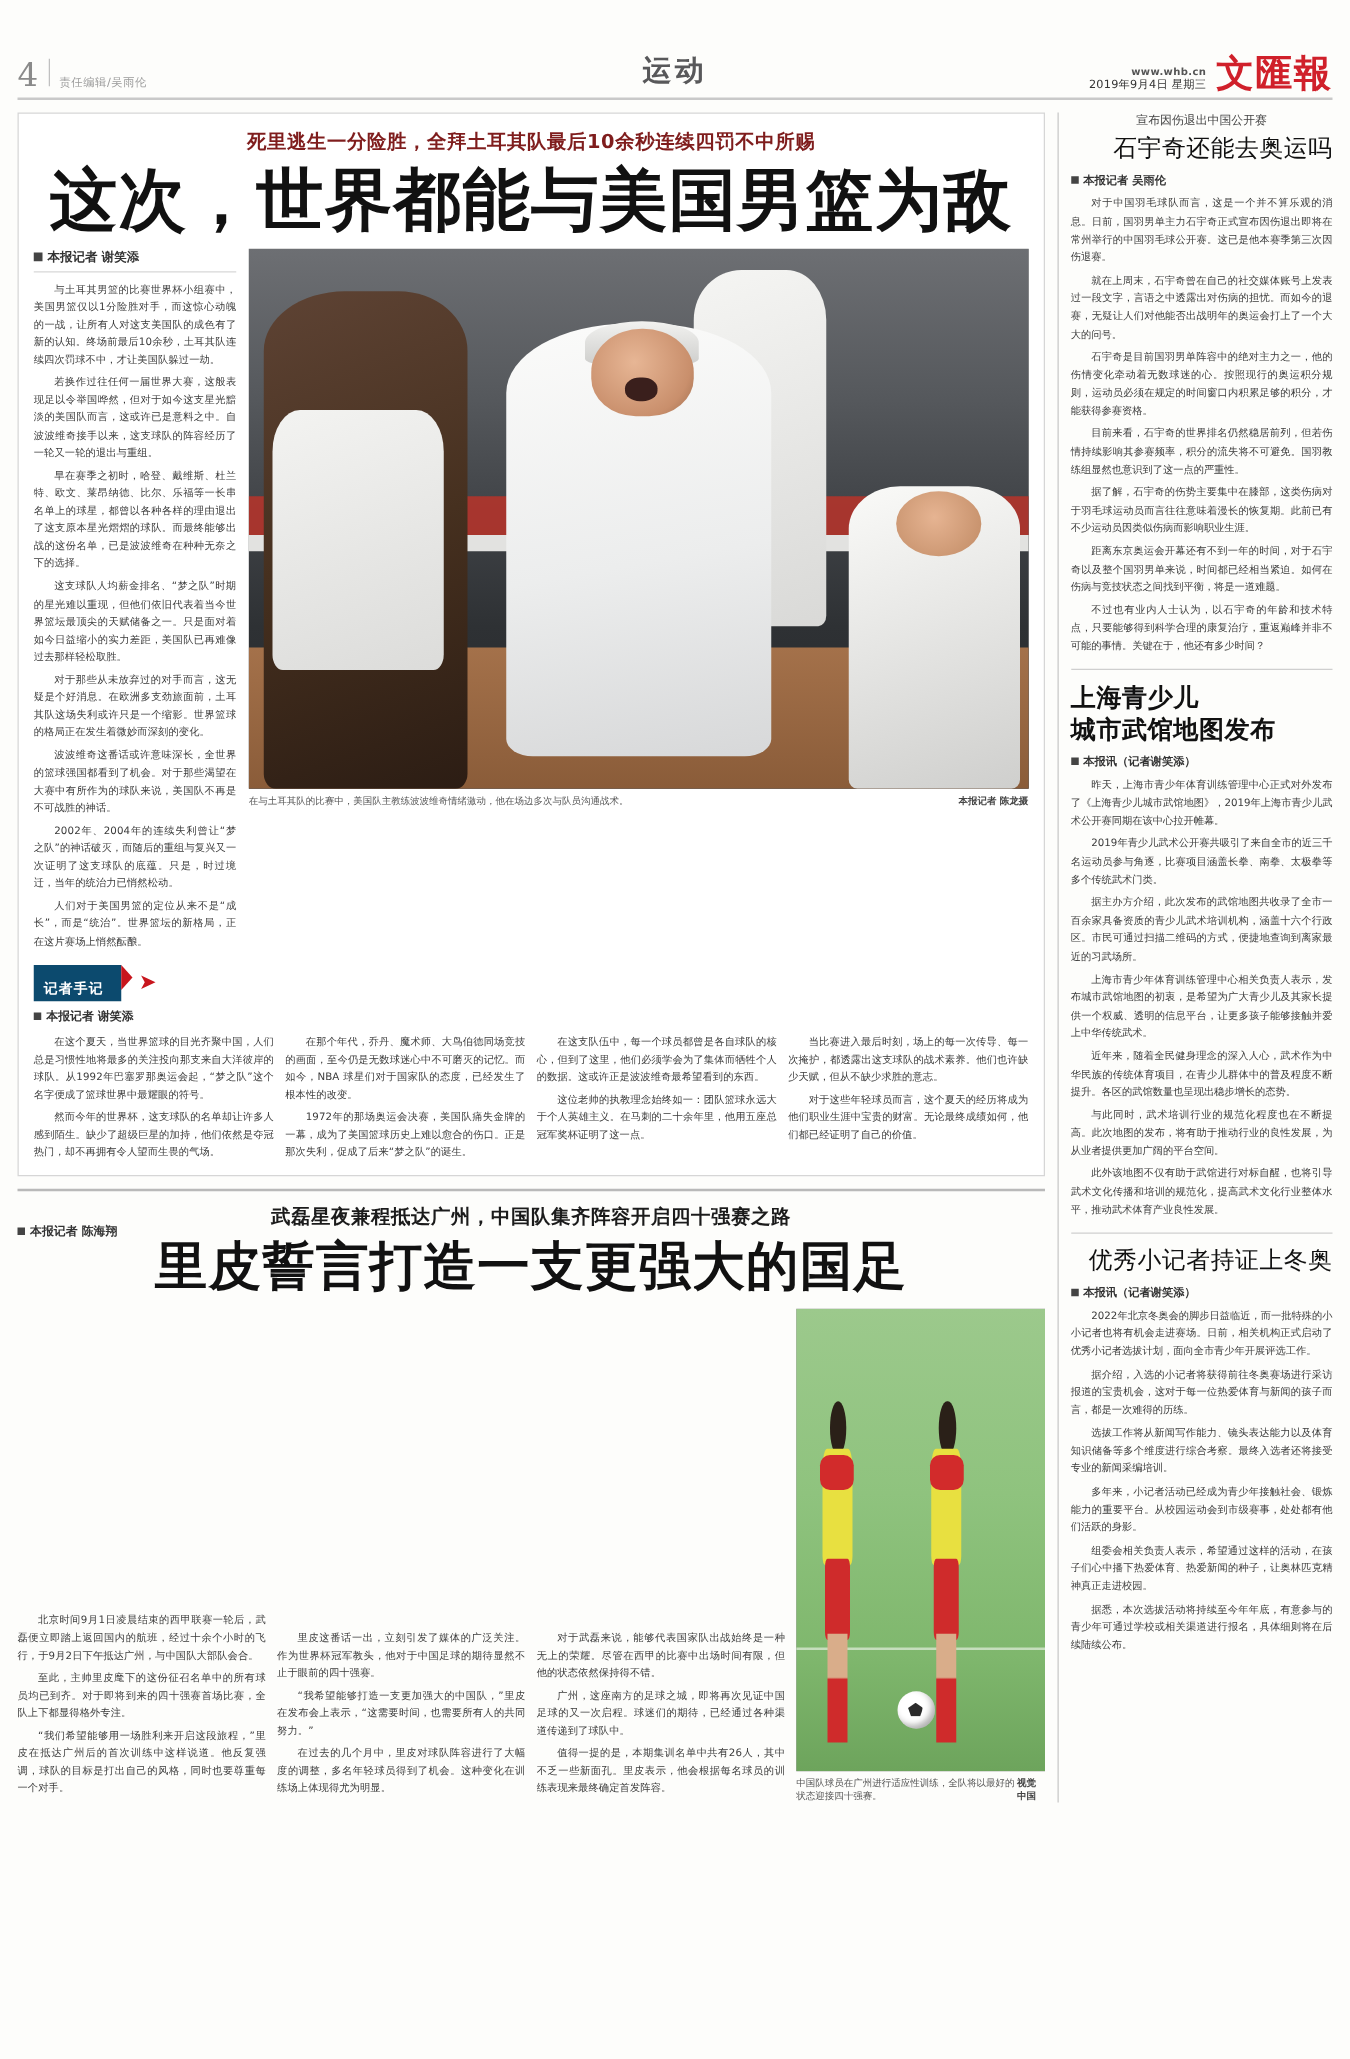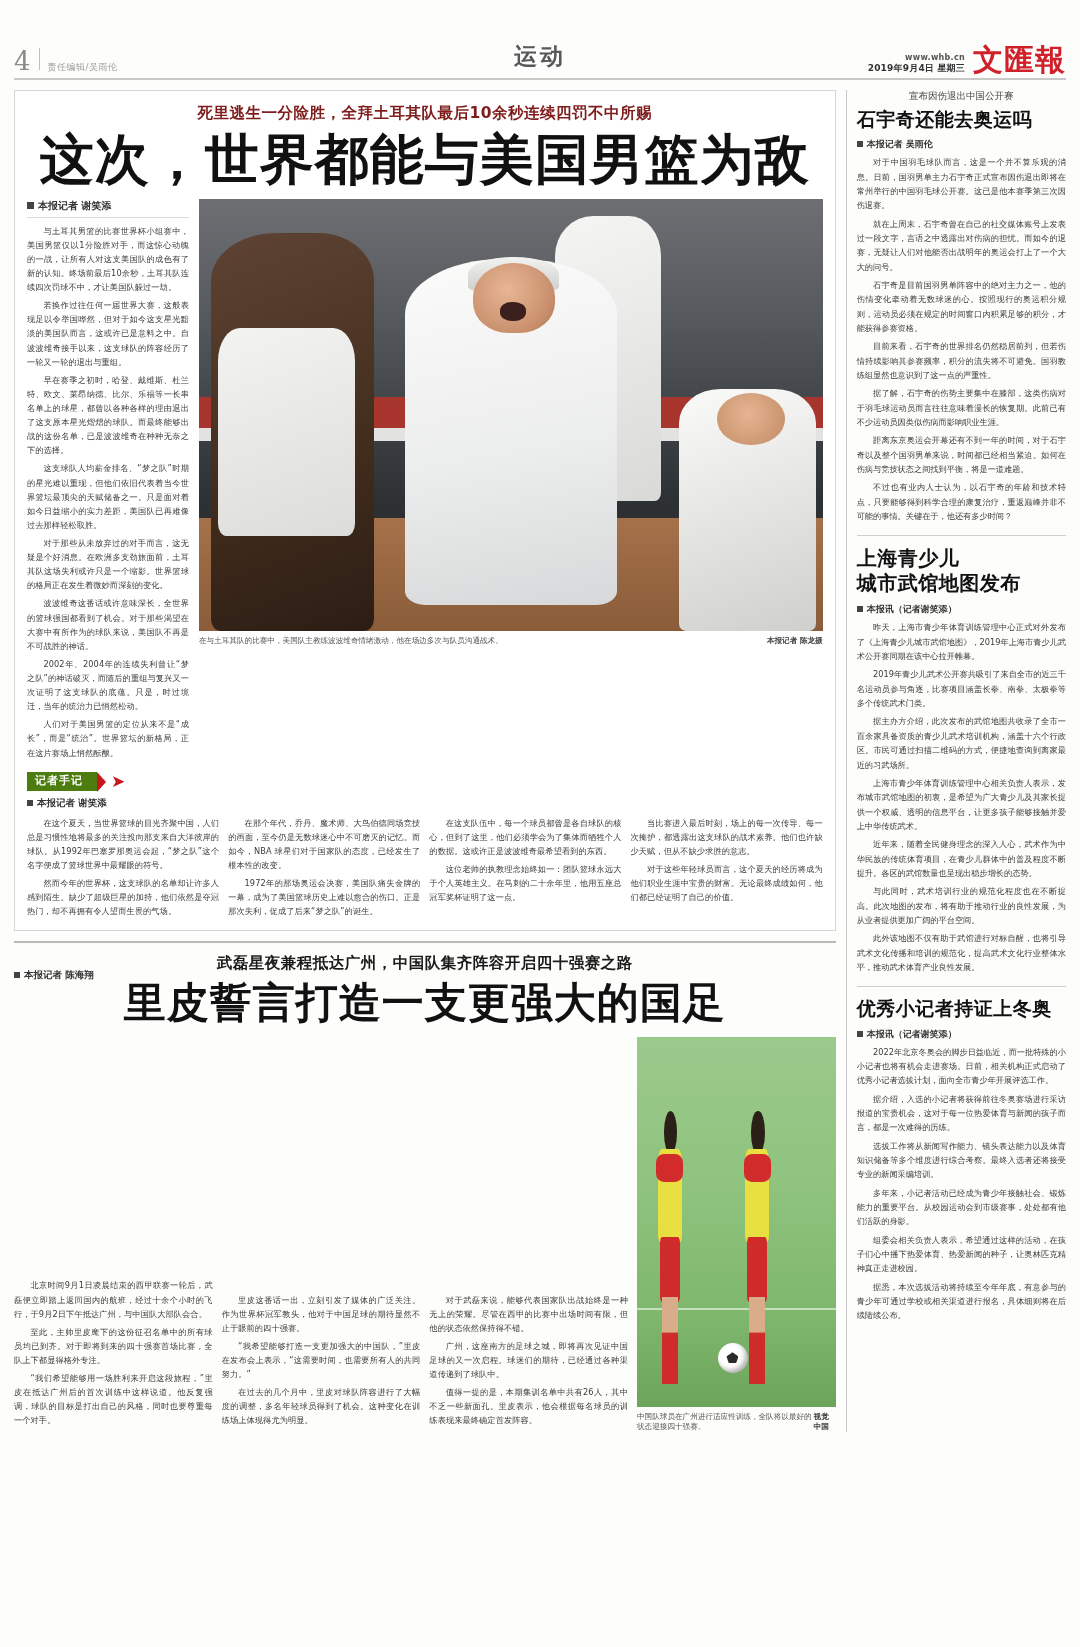--- a/index.html
+++ b/index.html
@@ -22,21 +22,21 @@
   .folio-div { width: 1px; height: 22px; background: #c0c0c0; display: inline-block; }
   .folio-txt { font-size: 9px; color: #9a9a9a; letter-spacing: .5px; filter: blur(.25px); }
   .section-title {
     position: absolute; left: 0; right: 0; text-align: center;
     font-size: 23px; color: #58585a; letter-spacing: 3px; font-weight: 600;
     font-family: "DejaVu Sans", sans-serif; bottom: 6px;
   }
   .brand-block { margin-left: auto; display: flex; align-items: flex-end; gap: 8px; }
   .brand-meta { text-align: right; line-height: 1.25; }
   .brand-url { font-size: 8px; color: #555; letter-spacing: .3px; font-weight: bold; }
-  .brand-date { font-size: 9px; color: #333; font-weight: bold; letter-spacing: .2px; }
+  .brand-date { font-size: 9px; color: #333; font-weight: normal; letter-spacing: .2px; }
   .brand-logo {
     font-size: 30px; color: #d0202a; font-weight: 900; letter-spacing: 1px;
     font-family: "DejaVu Serif", serif; line-height: .95;
   }
 
   
   .body-wrap { display: flex; margin: 10px 14px 0 14px; gap: 0; }
   .left-zone { width: 840px; }
   .rule-v { width: 1px; background: #c8c8c8; margin: 0 10px; }
   .right-zone { width: 214px; }
@@ -70,22 +70,22 @@
   .photo-basket { height: 432px; }
   .caption {
     font-size: 7.6px; color: #555; margin-top: 5px; display: flex;
     justify-content: space-between; filter: blur(.2px);
   }
   .caption .credit { color: #444; font-weight: bold; }
 
   
   .memo-bar { display: flex; align-items: center; margin: 8px 0 2px 0; }
   .ribbon {
-    position: relative; background: #4d7c0f; color: #fff; font-size: 11px; font-weight: bold;
-    padding: 1px 14px 3px 8px; letter-spacing: 1px;
+    position: relative; background: #0c4a6e; color: #fff; font-size: 11px; font-weight: bold;
+    padding: 11px 14px 3px 8px; letter-spacing: 1px;
   }
   .ribbon:after {
     content: ""; position: absolute; right: -9px; top: 0; border-top: 10.5px solid transparent;
     border-bottom: 10.5px solid transparent; border-left: 9px solid #c8161d;
   }
   .ribbon-chev { color: #c8161d; font-size: 17px; font-weight: 900; margin-left: 14px; line-height: 1; }
   .memo-byline { font-size: 9.5px; color: #333; font-weight: bold; margin-top: 6px; }
   .memo-byline .sq { display: inline-block; width: 6px; height: 6px; background: #444; margin-right: 4px; }
   .headline-2 {
     text-align: center; font-size: 30px; font-weight: 900; color: #111;
@@ -105,21 +105,21 @@
   .headline-3 {
     text-align: center; font-size: 42px; font-weight: 900; color: #111;
     letter-spacing: 1px; margin: 6px 0 10px 0; line-height: 1.1;
   }
   .a2-cols { display: flex; gap: 9px; align-items: flex-end; }
   .a2-col { flex: 1; }
   .photo-soccer { height: 370px; }
 
   
   .side-kicker { font-size: 9.5px; color: #444; text-align: center; margin-bottom: 5px; filter: blur(.2px); }
-  .side-head { font-size: 19px; font-weight: 700; color: #111; text-align: left; line-height: 1.22; letter-spacing: .5px; }
+  .side-head { font-size: 19px; font-weight: 400; color: #111; text-align: right; line-height: 1.22; letter-spacing: .5px; }
   .side-byline { font-size: 9px; font-weight: bold; color: #333; margin: 7px 0 4px 0; }
   .side-byline .sq { display: inline-block; width: 6px; height: 6px; background: #444; margin-right: 4px; }
   .side-body { font-size: 8.2px; line-height: 1.75; color: #3b3b3b; text-align: justify; filter: blur(.18px); }
   .side-body p { text-indent: 2em; margin-bottom: 4px; }
   .side-rule { height: 1px; background: #cfcfcf; margin: 12px 0 10px 0; }
   .side-head-left { font-size: 20px; font-weight: 900; color: #111; line-height: 1.25; letter-spacing: .5px; }
 
   
   .bb-bg { position: absolute; inset: 0; background:
       linear-gradient(180deg,#6d6f73 0%,#55585c 28%,#3d4044 52%,#2e3134 70%,#26282b 100%); }

